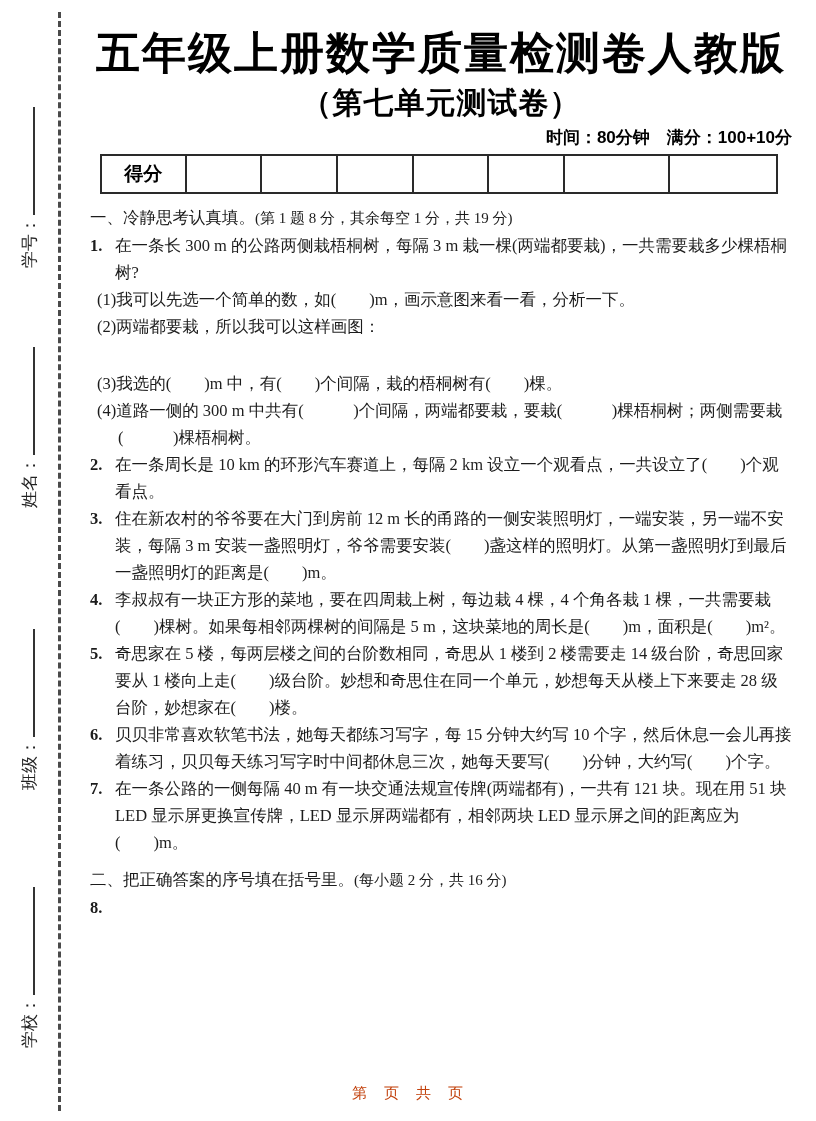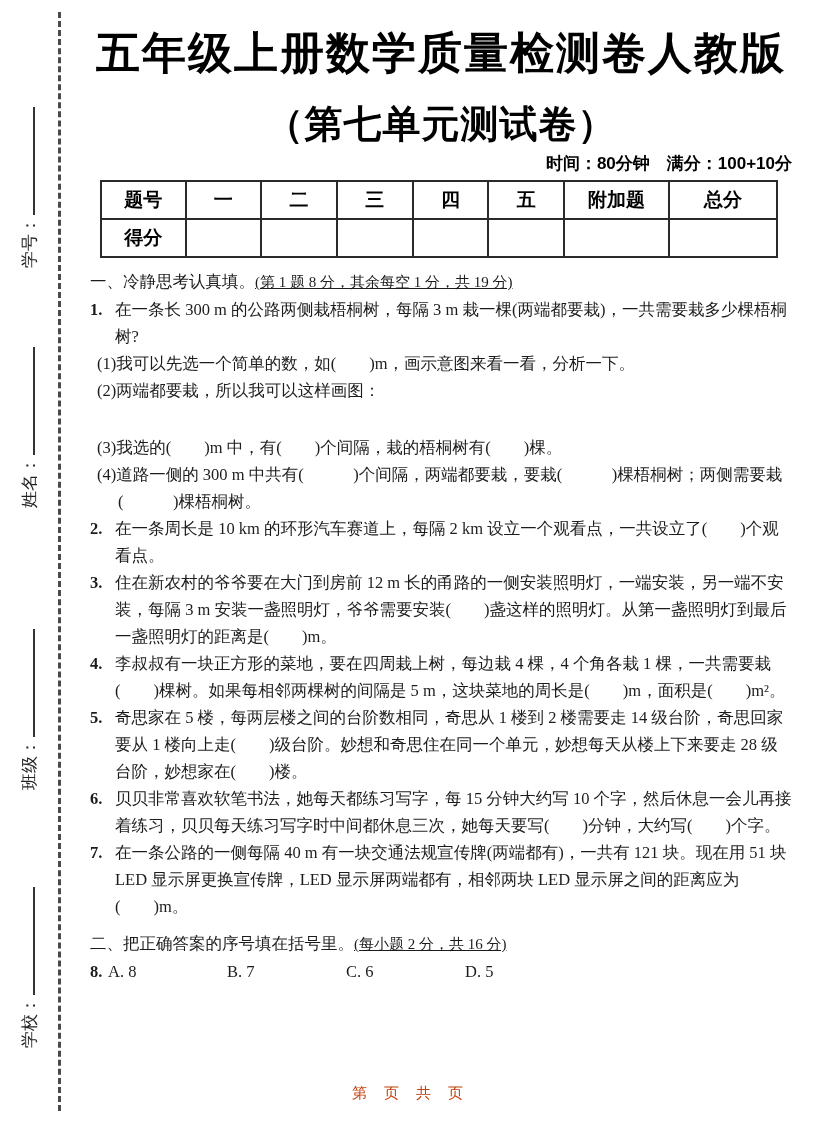--- a/index.html
+++ b/index.html
@@ -27,23 +27,23 @@
     border-bottom:2px solid #333;
   }
   
   .content { position:absolute; left:90px; top:0; width:702px; }
   .title {
     margin-top:24px; text-align:center;
     font-family:"Liberation Sans", sans-serif; font-weight:bold;
     font-size:44px; letter-spacing:2px; color:#000;
   }
   .subtitle {
-    margin-top:16px; text-align:center;
+    margin-top:0; text-align:center;
     font-family:"Liberation Sans", sans-serif; font-weight:bold;
-    font-size:38px; letter-spacing:1px; color:#000;
+    font-size:30px; letter-spacing:1px; color:#000;
   }
   .meta {
     margin-top:2px; text-align:right;
     font-family:"Liberation Sans", sans-serif; font-weight:bold;
     font-size:17px; color:#000;
   }
   table.score {
     margin-top:5px; margin-left:10px; width:678px;
     border-collapse:collapse; table-layout:fixed;
   }
@@ -52,21 +52,21 @@
     font-family:"Liberation Sans", sans-serif; font-weight:bold; font-size:19px; color:#000;
   }
   col.c-corner { width:12.5%; }
   col.c-num    { width:11.2%; }
   col.c-extra  { width:15.5%; }
   col.c-total  { width:16.0%; }
   
   .body-text { font-size:16.5px; line-height:27px; }
   .sec-head { margin-top:10px; }
   .sec-title { font-family:"Liberation Sans", sans-serif; font-weight:normal; font-size:16.5px; }
-  .sec-note { font-size:15px;text-decoration:underline; }
+  .sec-note { font-size:15px; }
   .q { position:relative; padding-left:25px; }
   .qnum { position:absolute; left:0; top:0; font-weight:bold; }
   .part { padding-left:28px; text-indent:-21px; }
   .draw-space { height:30px; }
   .opts { display:flex; padding-left:18px; }
   .opt { width:119px; }
   .opt:last-child { width:auto; }
   
   .footer {
     position:absolute; left:0; right:0; bottom:18px; text-align:center;
@@ -108,30 +108,20 @@
         <col class="c-corner">
           <col class="c-num">
           <col class="c-num">
           <col class="c-num">
         <col class="c-num">
           <col class="c-num">
           <col class="c-extra">
           <col class="c-total">
       </colgroup>
       <tbody>
-          <tr>
-        <th>题号</th>
-        <th>一</th>
-        <th>二</th>
-        <th>三</th>
-        <th>四</th>
-        <th>五</th>
-        <th>附加题</th>
-        <th>总分</th>
-      </tr>
       <tr>
         <td>得分</td>
         <td></td>
         <td></td>
         <td></td>
         <td></td>
         <td></td>
         <td></td>
         <td></td>
       </tr>
@@ -184,25 +174,19 @@
         <span>在一条公路的一侧每隔 40 m 有一块交通法规宣传牌(两端都有)，一共有 121 块。现在用 51 块 LED 显示屏更换宣传牌，LED 显示屏两端都有，相邻两块 LED 显示屏之间的距离应为(　　)m。</span>
       </div>
 
       <div class="sec-head">
         <span class="sec-title">二、把正确答案的序号填在括号里。</span><span class="sec-note">(每小题 2 分，共 16 分)</span>
       </div>
 
       <div class="q">
         <span class="qnum">8.</span>
       </div>
-      <div class="opts">
-        <span class="opt">A. 8</span>
-        <span class="opt">B. 7</span>
-        <span class="opt">C. 6</span>
-        <span class="opt">D. 5</span>
-      </div>
 
     </div>
   </div>
 
   <div class="footer">第　页　共　页</div>
 
 </div>
 
 </body></html>

